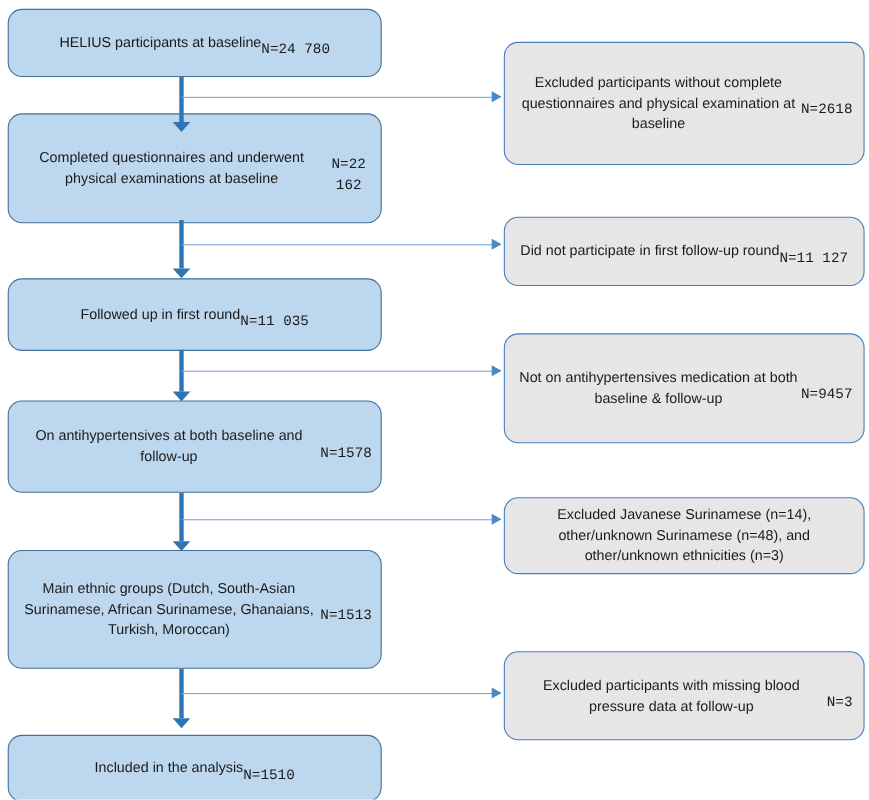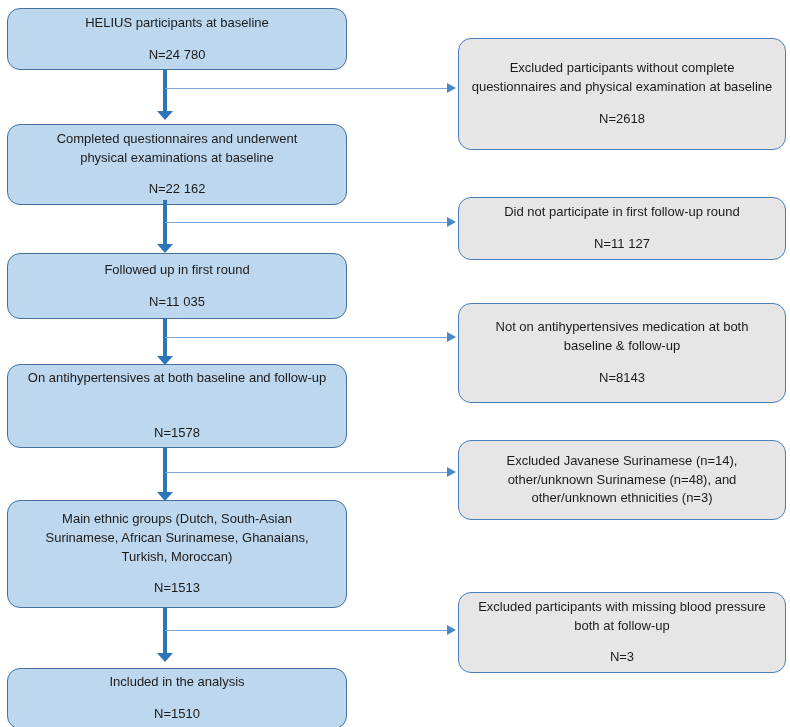--- a/index.html
+++ b/index.html
@@ -7,42 +7,42 @@
     position:relative;
     width:790px; height:727px;
     background:#ffffff;
     font-family:"Liberation Sans", sans-serif;
     overflow:hidden;
   }
   .box {
     position:absolute;
     box-sizing:border-box;
     display:flex;
-    flex-direction:column;
+    flex-direction:row;
     justify-content:center;
     align-items:center;
     text-align:center;
     border-radius:13px;
     font-size:13px;
     line-height:1.45;
     color:#1b1b1b;
   }
   .box.main {
     left:7px; width:340px;
     background:var(--main-box-fill);
     border:1.6px solid var(--main-box-border);
     padding:4px 8px;
   }
   .box.excl {
     left:458px; width:328px;
     background:var(--excluded-box-fill);
     border:1.8px solid var(--excluded-box-border);
     padding:4px 10px;
   }
-  .count { margin-top:13px; }
+  .count { margin-top:13px;font-family:Liberation Mono, monospace; }
   .narrow { max-width:280px; }
   .vline {
     position:absolute; left:163px; width:4px;
     background:var(--arrow);
   }
   .vhead {
     position:absolute; left:157px;
     width:0; height:0;
     border-left:8px solid transparent;
     border-right:8px solid transparent;
@@ -63,21 +63,21 @@
 </head>
 <body>
 
 <div class="canvas">
 
   <div class="box main" style="top:8px; height:62px;">
     <div>HELIUS participants at baseline</div>
     <div class="count">N=24 780</div>
   </div>
 
-  <div class="box main" style="top:124px; height:81px;">
+  <div class="box main" style="top:103px; height:100px;">
     <div class="narrow">Completed questionnaires and underwent physical examinations at baseline</div>
     <div class="count">N=22 162</div>
   </div>
 
   <div class="box main" style="top:253px; height:66px;">
     <div>Followed up in first round</div>
     <div class="count">N=11 035</div>
   </div>
 
   <div class="box main" style="top:364px; height:84px;justify-content:space-between;">
@@ -100,29 +100,29 @@
     <div class="count">N=2618</div>
   </div>
 
   <div class="box excl" style="top:197px; height:63px;border-radius:13px;">
     <div>Did not participate in first follow-up round</div>
     <div class="count">N=11 127</div>
   </div>
 
   <div class="box excl" style="top:303px; height:100px;">
     <div class="narrow">Not on antihypertensives medication at both baseline &amp; follow-up</div>
-    <div class="count">N=8143</div>
+    <div class="count">N=9457</div>
   </div>
 
-  <div class="box excl" style="top:440px; height:80px;">
+  <div class="box excl" style="top:452px; height:70px;">
     <div class="narrow">Excluded Javanese Surinamese (n=14), other/unknown Surinamese (n=48), and other/unknown ethnicities (n=3)</div>
   </div>
 
   <div class="box excl" style="top:592px; height:81px;">
-    <div>Excluded participants with missing blood pressure both at follow-up</div>
+    <div>Excluded participants with missing blood pressure data at follow-up</div>
     <div class="count">N=3</div>
   </div>
 
   <div class="vline" style="top:70px; height:41px;"></div>
   <div class="vhead" style="top:111px;"></div>
 
   <div class="vline" style="top:200px; height:44px;"></div>
   <div class="vhead" style="top:244px;"></div>
 
   <div class="vline" style="top:318px; height:38px;"></div>

